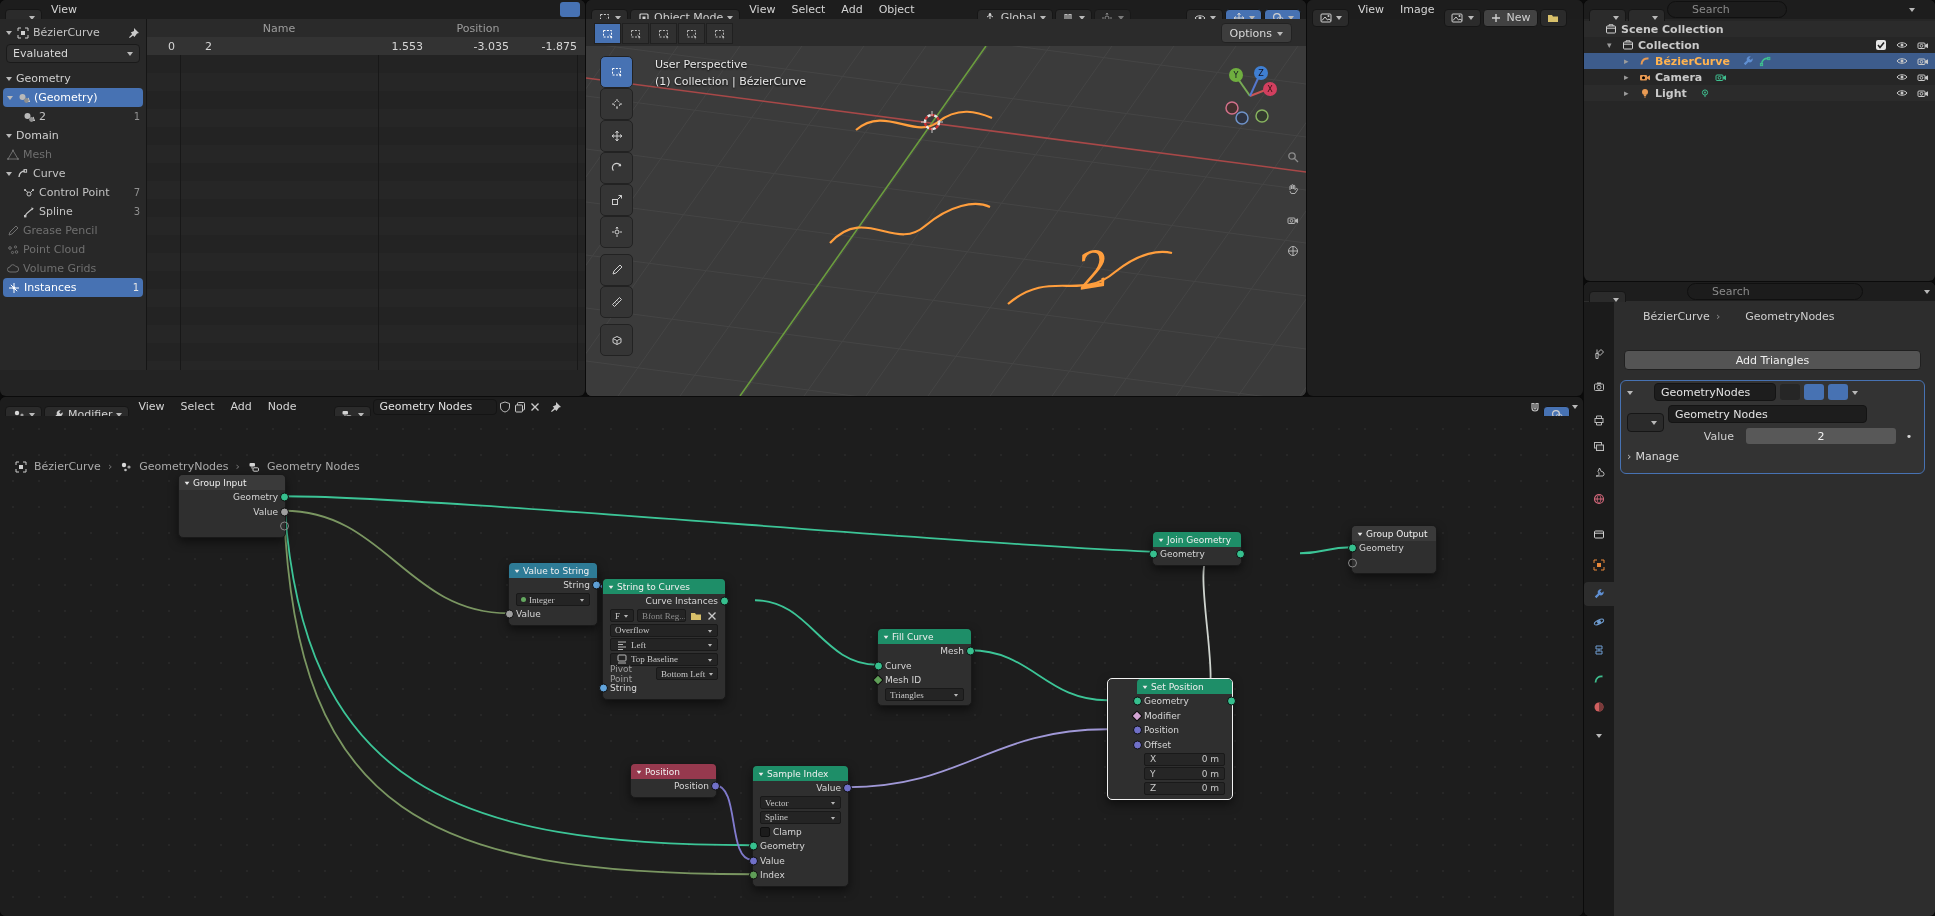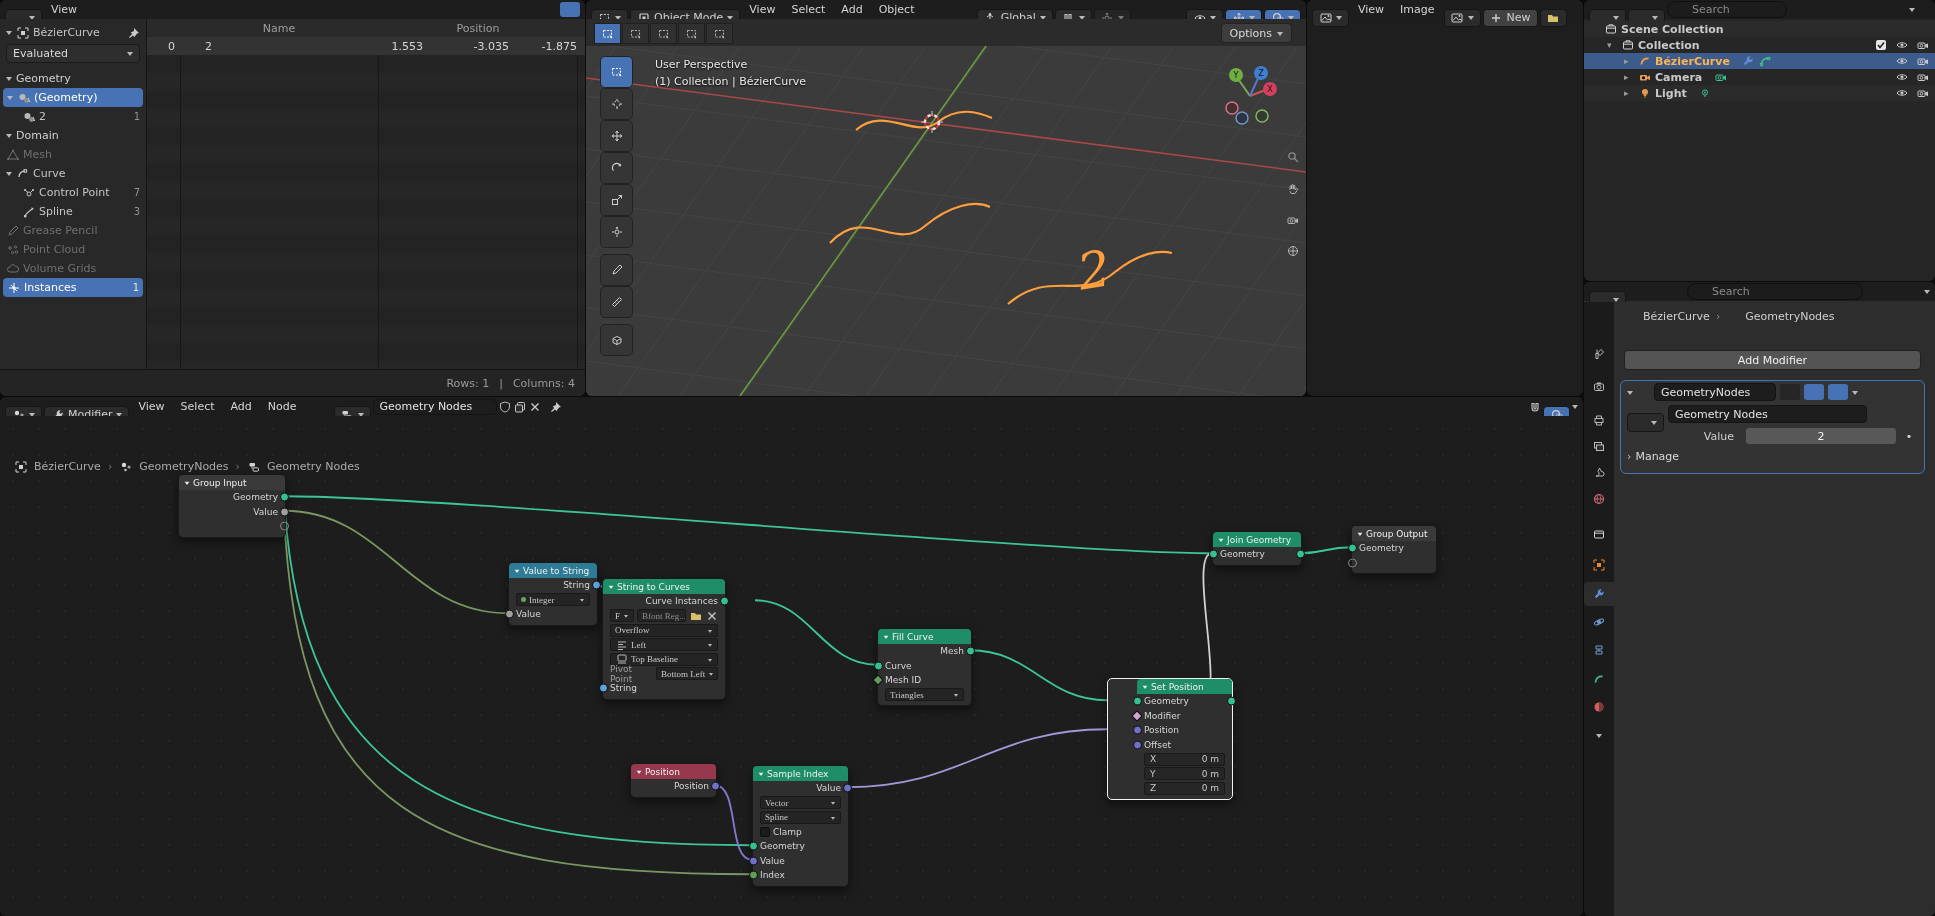--- a/index.html
+++ b/index.html
@@ -239,25 +239,20 @@
           <span class="ss-cell" style="left:38px;">
               <span class="i"></span>
             </span>
           <span class="ss-cell" style="left:58px;">2</span>
           <span class="ss-cell" style="left:213px;width:63px;justify-content:flex-end;" id="ssv0">1.553</span>
           <span class="ss-cell" style="left:297px;width:65px;justify-content:flex-end;" id="ssv1">-3.035</span>
           <span class="ss-cell" style="left:364px;width:66px;justify-content:flex-end;" id="ssv2">-1.875</span>
         </div>
       </div>
     </div>
-    <div class="ss-status">
-      <span>Rows: 1</span>
-      <span>|</span>
-      <span>Columns: 4</span>
-    </div>
   </section>
 
   <section class="area" id="viewport" style="left:586px;top:0;width:720px;height:396px;">
     <div class="ehead" id="vp-head">
         <span class="pill">
           <span class="i">
             <svg viewBox="0 0 12 12">
               <rect x="1.5" y="2.5" width="8" height="6.5" fill="none" stroke="currentColor" stroke-dasharray="2 1.4"></rect>
               <path d="M7 6l3.5 4-1.8.2L9.8 12z" fill="currentColor"></path>
             </svg>
@@ -893,21 +888,21 @@
         <span>BézierCurve</span>
         <span style="color:#8b8b8b;">›</span>
         <span class="i"></span>
         <span>GeometryNodes</span>
         <span class="spacer"></span>
 
       </div>
       <span class="i" style="position:absolute;right:12px;top:9px;"></span>
       <div class="addmod" style="top:48px;">
           <span class="i" style="position:absolute;left:10px;"></span>
-          <span>Add Modifier</span>
+          <span>Add Triangles</span>
         </div>
       <div class="modpanel" style="top:78px;height:92px;">
         <div class="mrow">
           <span class="cv"></span>
           <span class="i"></span>
           <span class="nfield" style="max-width:108px;">GeometryNodes</span>
           <span class="togg">
               <span class="i"></span>
             </span>
           <span class="togg blue">
@@ -1277,21 +1272,21 @@
                 <span class="v">0 m</span>
               </span>
             </div>
             <div class="nrow">
               <span class="nfieldrow">
                 <span>Z</span>
                 <span class="v">0 m</span>
               </span>
             </div>
           </div>
-          <div class="node" style="left: 1212px; top: 115px; width: 88px; padding-bottom: 3px;">
+          <div class="node" style="left: 1152px; top: 115px; width: 88px; padding-bottom: 3px;">
             <div class="nhead" style="background: rgb(30, 142, 104);">
               <span class="cv"></span>
               <span>Join Geometry</span>
             </div>
             <div class="nrow">
               <span class="sock l" style="background: rgb(54, 192, 142);"></span>
               <span>Geometry</span>
               <span class="sock r" style="background: rgb(54, 192, 142);"></span>
             </div>
           </div>

